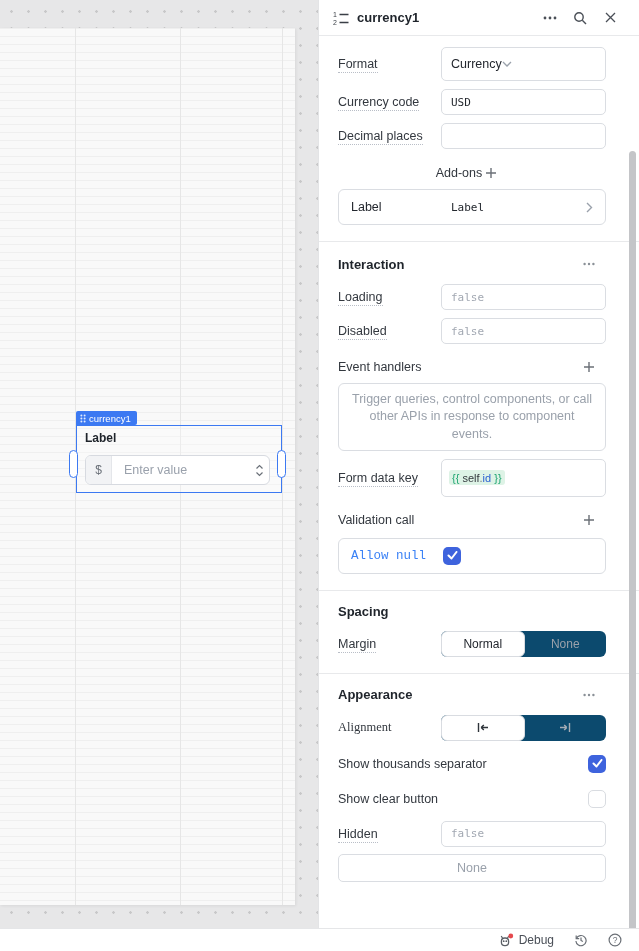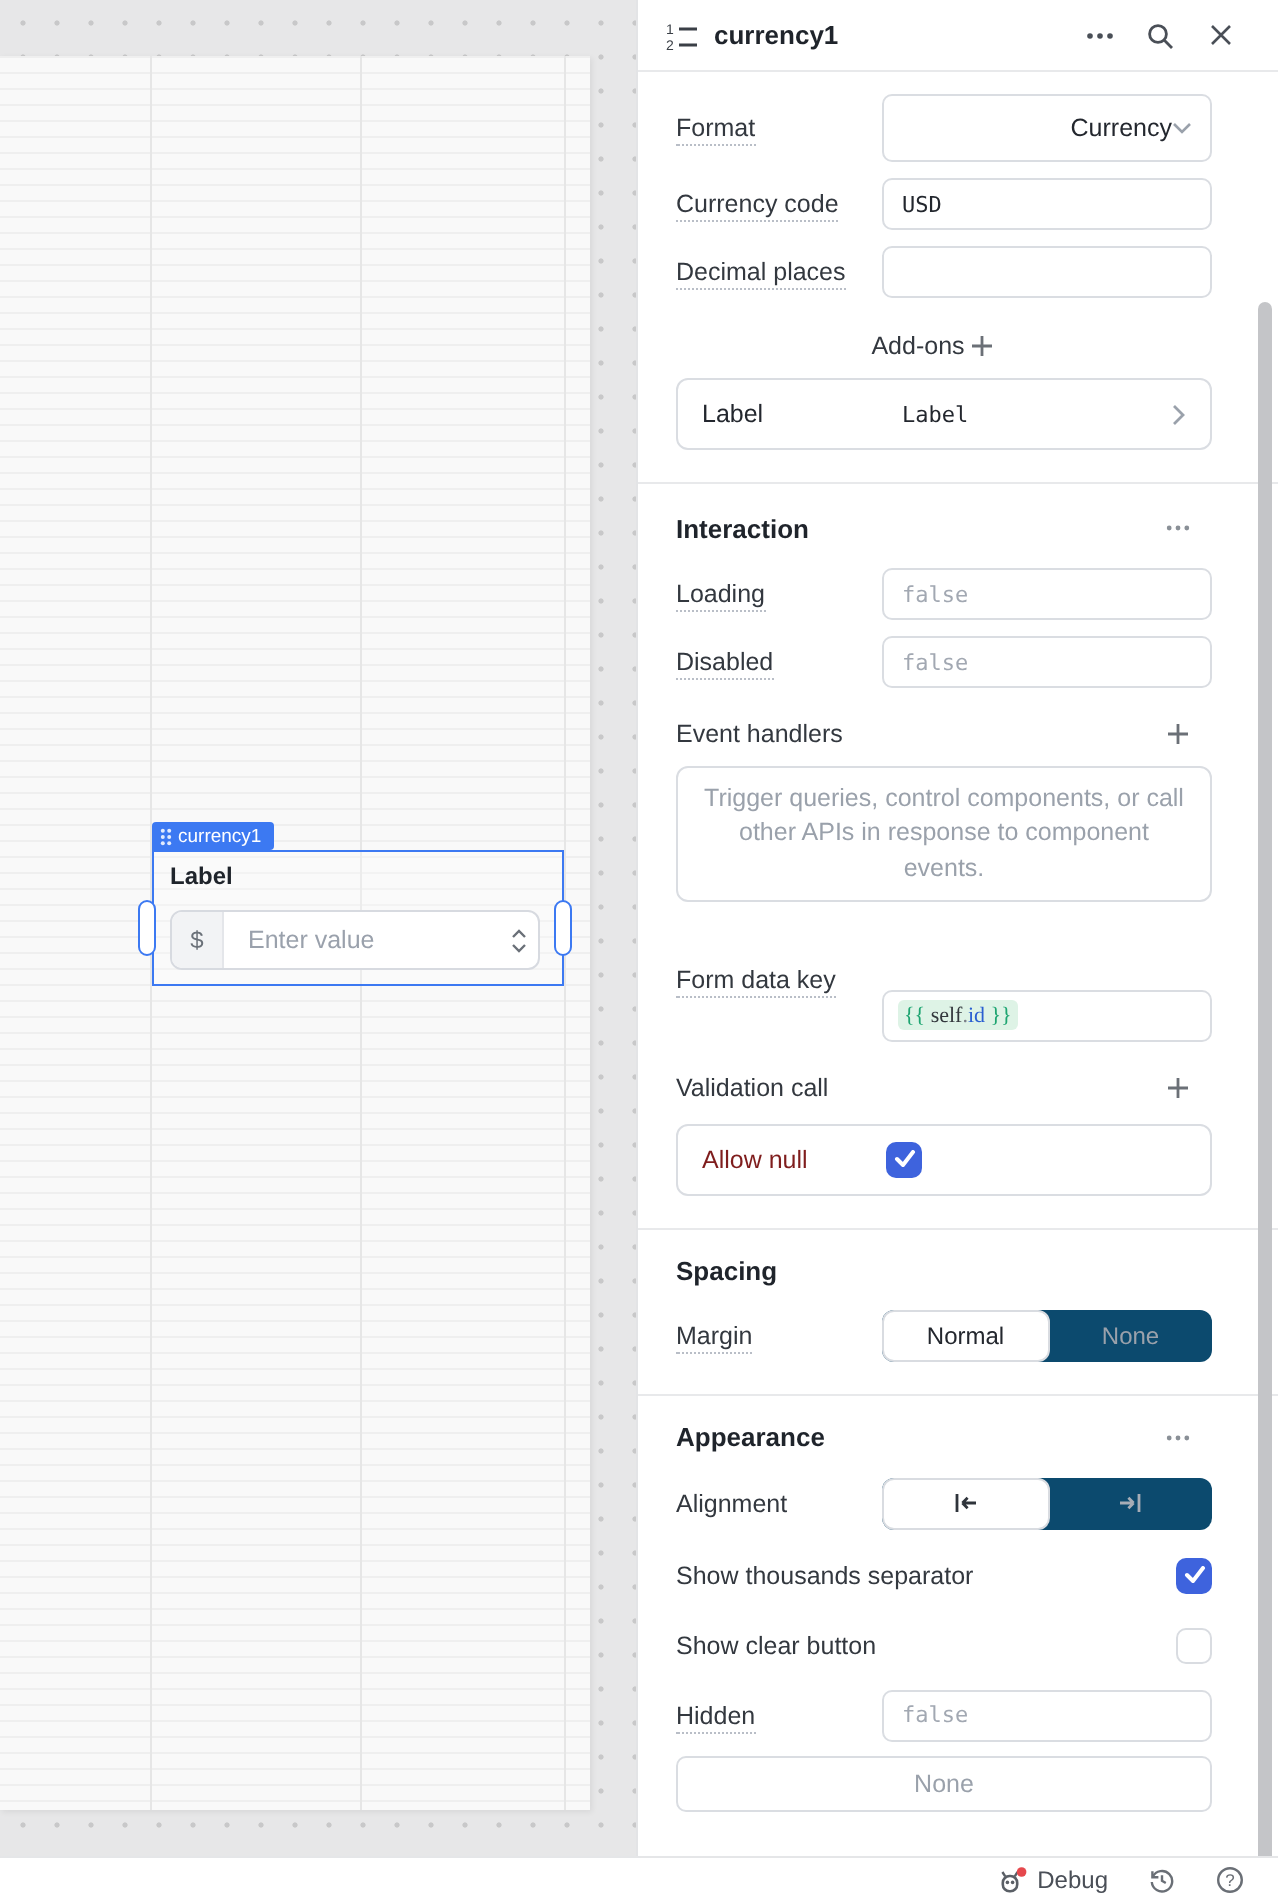--- a/index.html
+++ b/index.html
@@ -87,21 +87,21 @@
 
   .tinput {
     width:100%; height:26px; border:1px solid #dadde2; border-radius:5px;
     padding:0 9px; background:#fff; outline:none;
     font-family:"DejaVu Sans Mono", monospace; font-size:11px; color:#23272e;
   }
   .tinput::placeholder { color:#a2a8b2; }
 
   .select {
     height:26px; border:1px solid #dadde2; border-radius:5px; background:#fff;
-    display:flex; align-items:center; justify-content:flex-end;
+    display:flex; align-items:center; justify-content:flex-start;
     padding:16px 9px; font-size:12.5px; color:#23272e; cursor:pointer;
   }
 
   .labelrow { display:flex; align-items:center; justify-content:space-between; padding:0 41px 0 19px; }
   .labelrow .ltext { font-size:12.5px; color:#33383f; }
   .iconbtn { display:flex; align-items:center; justify-content:center; width:18px; height:18px; cursor:pointer; }
 
   .cardbox {
     margin:7px 33px 0 19px; border:1px solid #dadde2; border-radius:6px; background:#fff;
   }
@@ -113,39 +113,39 @@
 
   .shead { display:flex; align-items:center; justify-content:space-between; padding:0 41px 0 19px; margin-top:13px; }
   .shead .stitle { font-size:13px; font-weight:700; color:#1f242b; }
 
   .eventbox {
     margin:7px 33px 0 19px; border:1px solid #dadde2; border-radius:6px;
     padding:7px 10px; text-align:center; font-size:12.5px; color:#9aa1ab; line-height:1.38; background:#fff;
   }
 
   .fdk-box {
-    height:26px; border:1px solid #dadde2; border-radius:5px; background:#fff;
+    height:38px; border:1px solid #dadde2; border-radius:5px; background:#fff;
     display:flex; align-items:center; padding:0 7px;
-    font-family:Liberation Serif, serif; font-size:11px;margin-top:36px;
+    font-family:Liberation Sans, sans-serif; font-size:11px;
   }
   .token { background:#def3e6; border-radius:3px; padding:1.5px 3px; white-space:pre; }
   .tok-brace { color:#1ea571; }
   .tok-obj { color:#33383d; }
   .tok-dot { color:#7a7f87; }
   .tok-prop { color:#2a5fd1; }
 
   .checkbox {
     width:18px; height:18px; border-radius:5px; flex:none; cursor:pointer;
     display:flex; align-items:center; justify-content:center;
   }
   .checkbox.checked { background:#3e63dd; }
   .checkbox.unchecked { background:#fff; border:1px solid #d9dce1; }
 
   .allow-row { height:34px; display:flex; align-items:center; padding:0 12px; }
-  .allow-label { width:92px; font-size:12.5px; color:#7f1d1d; }
+  .allow-label { width:92px; font-size:12.5px; color:#3b82f6;font-family:Liberation Mono, monospace; }
 
   .segmented {
     display:flex; height:26px; background:#0c4a6e; border-radius:6px; width:100%;
   }
   .seg { flex:1; display:flex; align-items:center; justify-content:center; font-size:12px; cursor:pointer; border-radius:6px; color:#9aa1ab; }
   .seg.selected { background:#fff; border:1px solid #d9dce1; color:#23272e; font-weight:500; }
 
   .checkrow { display:flex; align-items:center; padding:0 33px 0 19px; }
   .checkrow .ltext { flex:1; font-size:12.5px; color:#33383f; }
 
@@ -375,21 +375,21 @@
         <span class="stitle">Appearance</span>
         <span class="iconbtn">
           <svg width="12" height="4" viewBox="0 0 12 4">
               <circle cx="1.6" cy="2" r="1.2" fill="#8a9097"></circle>
               <circle cx="6" cy="2" r="1.2" fill="#8a9097"></circle>
               <circle cx="10.4" cy="2" r="1.2" fill="#8a9097"></circle>
             </svg>
         </span>
       </div>
 
-      <div class="prow" style="margin-top:11px;">
+      <div class="prow" style="margin-top:11px;font-family:Liberation Serif, serif;">
         <div class="plabel">Alignment</div>
         <div class="pcontrol">
           <div class="segmented">
             <div class="seg selected">
               <svg width="16" height="11" viewBox="0 0 16 11">
                   <path d="M3.5 1v9" stroke="#2f343b" stroke-width="1.4"></path>
                   <path d="M13 5.5H6.2M6.2 5.5l2.6-2.6M6.2 5.5l2.6 2.6" stroke="#2f343b" stroke-width="1.4" fill="none"></path>
                 </svg>
             </div>
             <div class="seg">

